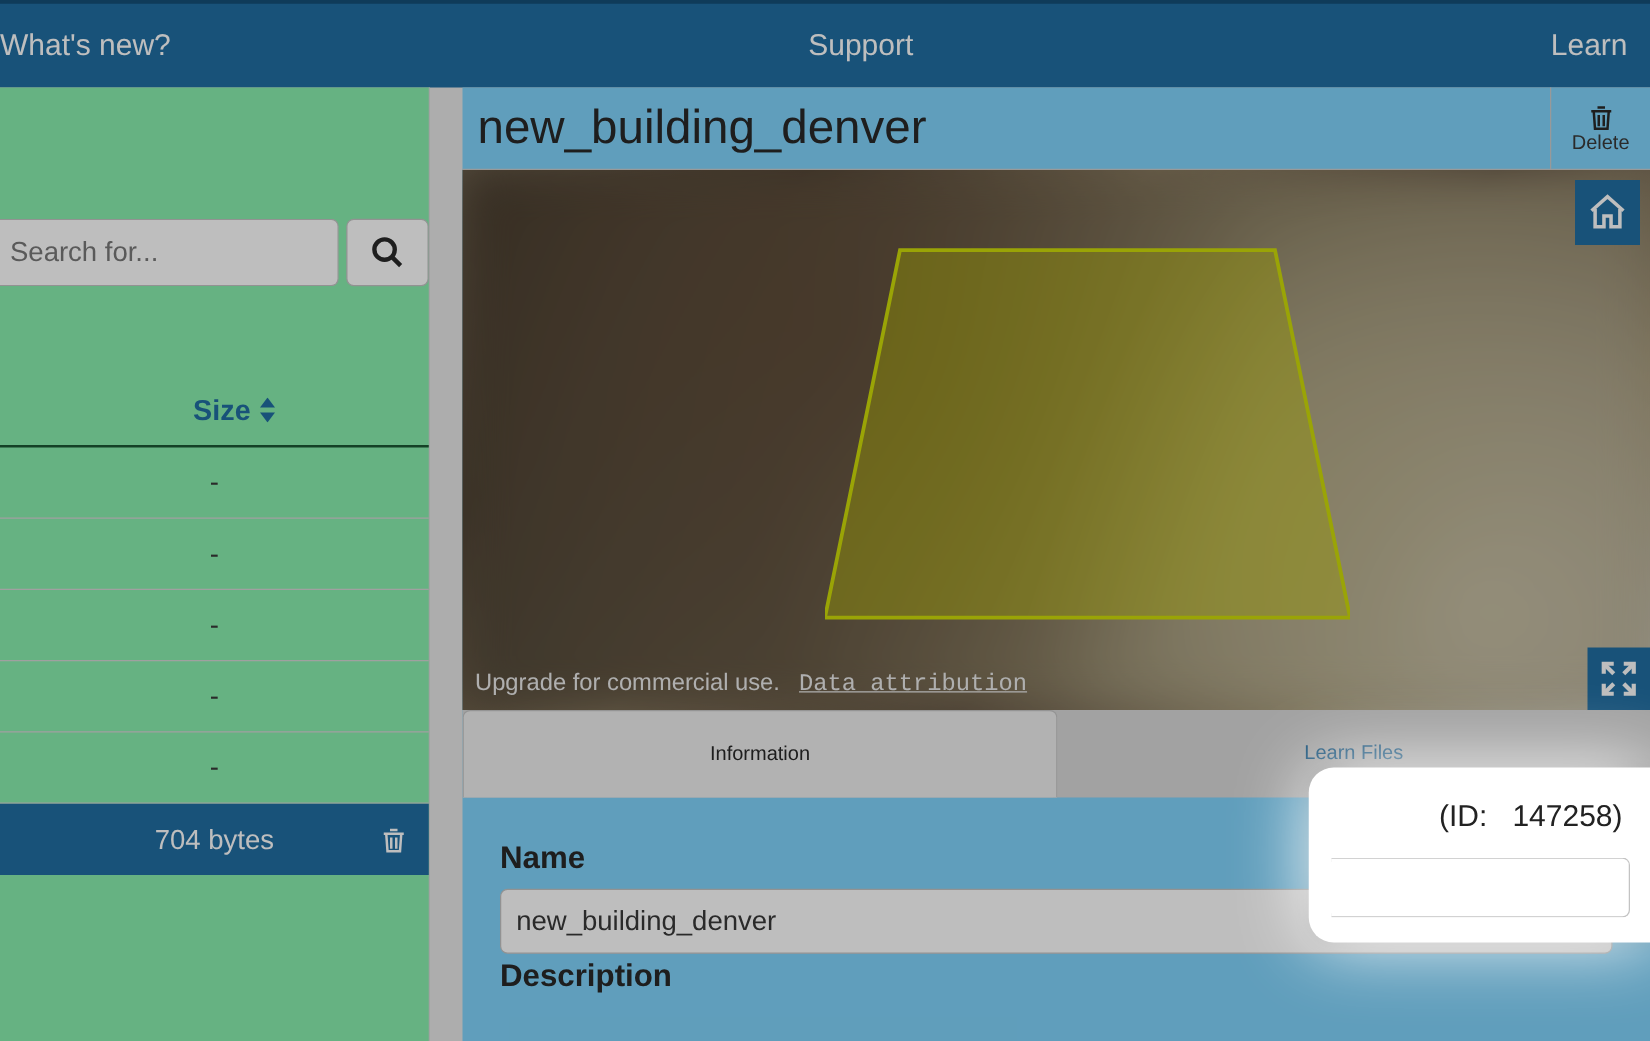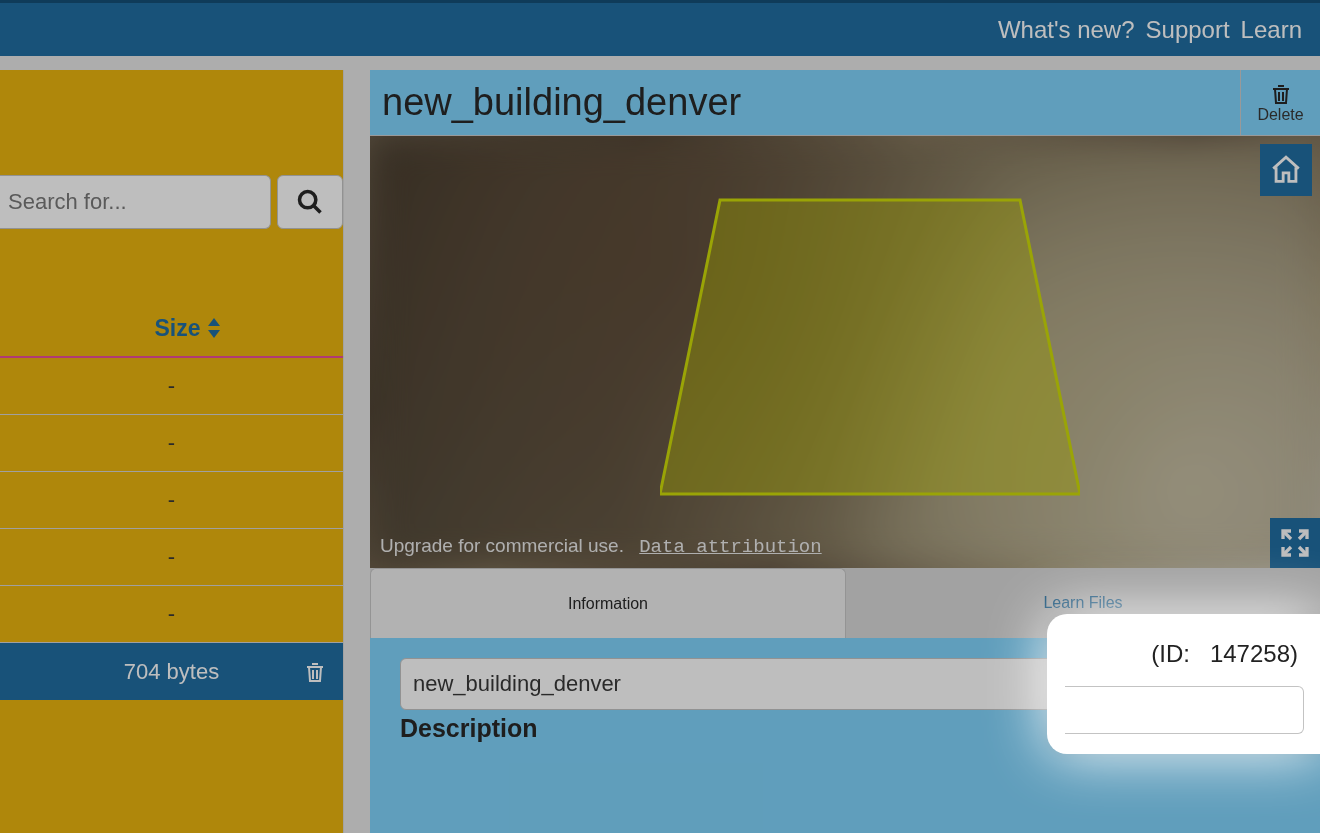--- a/index.html
+++ b/index.html
@@ -7,41 +7,41 @@
     font-family: "Segoe UI", "Helvetica Neue", Arial, sans-serif;
     width: 1320px;
     height: 833px;
     overflow: hidden;
     background: #e8e8e8;
     position: relative;
   }
   .topbar {
     position: absolute;
     top: 0; left: 0; right: 0;
-    height: 56px;
+    height: 70px;
     background: #1a6aa0;
     border-top: 3px solid #0d4a73;
     display: flex;
-    justify-content: flex-end;
+    justify-content: space-between;
     align-items: center;
     padding-right: 18px;
     gap: 11px;
   }
   .topbar a {
     color: #fff;
     font-size: 24px;
     text-decoration: none;
   }
   .left-panel {
     position: absolute;
     top: 70px;
     left: 0;
     width: 344px;
     height: 763px;
-    background: #eab308;
+    background: #86efac;
     border-right: 1px solid #d8d8d8;
   }
   .search-row {
     display: flex;
     align-items: center;
     margin-top: 104px;
     padding-left: 0;
     height: 56px;
   }
   .search-input {
@@ -70,21 +70,21 @@
     cursor: pointer;
   }
   .table-head {
     margin-top: 70px;
     display: flex;
     align-items: center;
     justify-content: center;
     font-size: 23px;
     color: #1a6aa0;
     font-weight: 600;
-    border-bottom: 2px solid #ec4899;
+    border-bottom: 2px solid #14532d;
     height: 58px;
     padding-left: 32px;
   }
   .sort-icon { margin-left: 6px; font-size: 18px; }
   .data-row {
     height: 57px;
     border-bottom: 1px solid #d6d6d6;
     display: flex;
     align-items: center;
     justify-content: center;
@@ -361,20 +361,21 @@
       <span class="link">Data attribution</span>
     </div>
   </div>
 
   <div class="tabs">
     <div class="tab active">Information</div>
     <div class="tab inactive">Learn Files</div>
   </div>
 
   <div class="form-area">
+    <div class="form-label">Name</div>
     <input class="form-input" type="text" value="new_building_denver" style="">
     <div class="form-label" style="margin-top:4px">Description</div>
   </div>
 </div>
 
 <div class="dim-overlay"></div>
 
 <div class="id-callout">
   <div class="id-text">
     <span>(ID:</span>&nbsp;&nbsp;&nbsp;<span>147258)</span>

